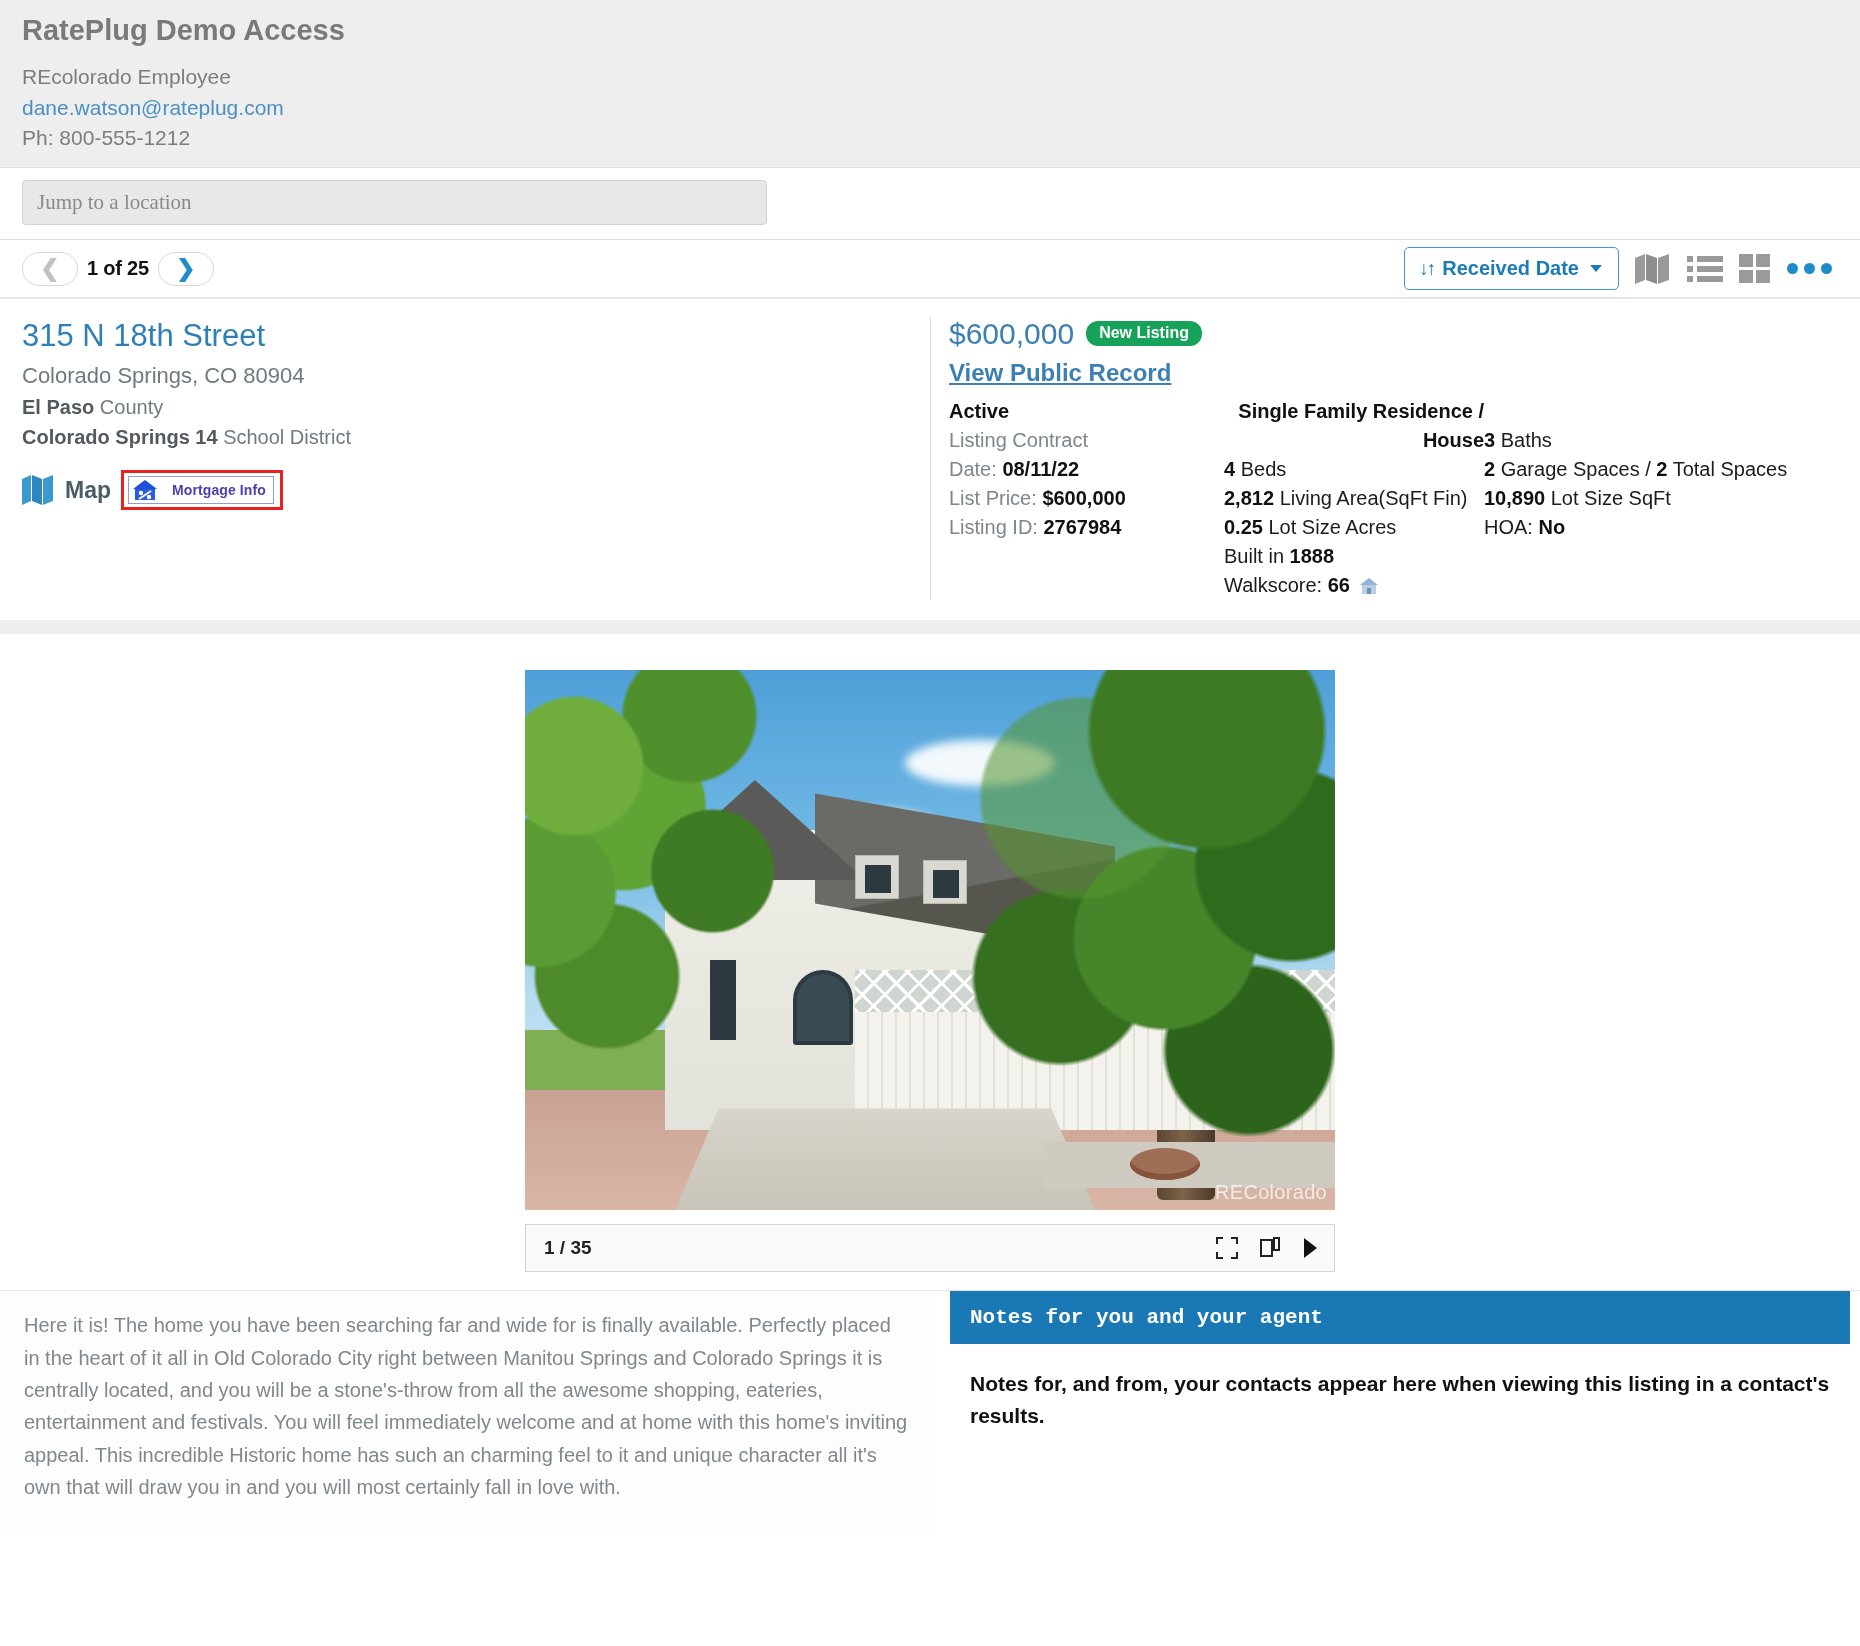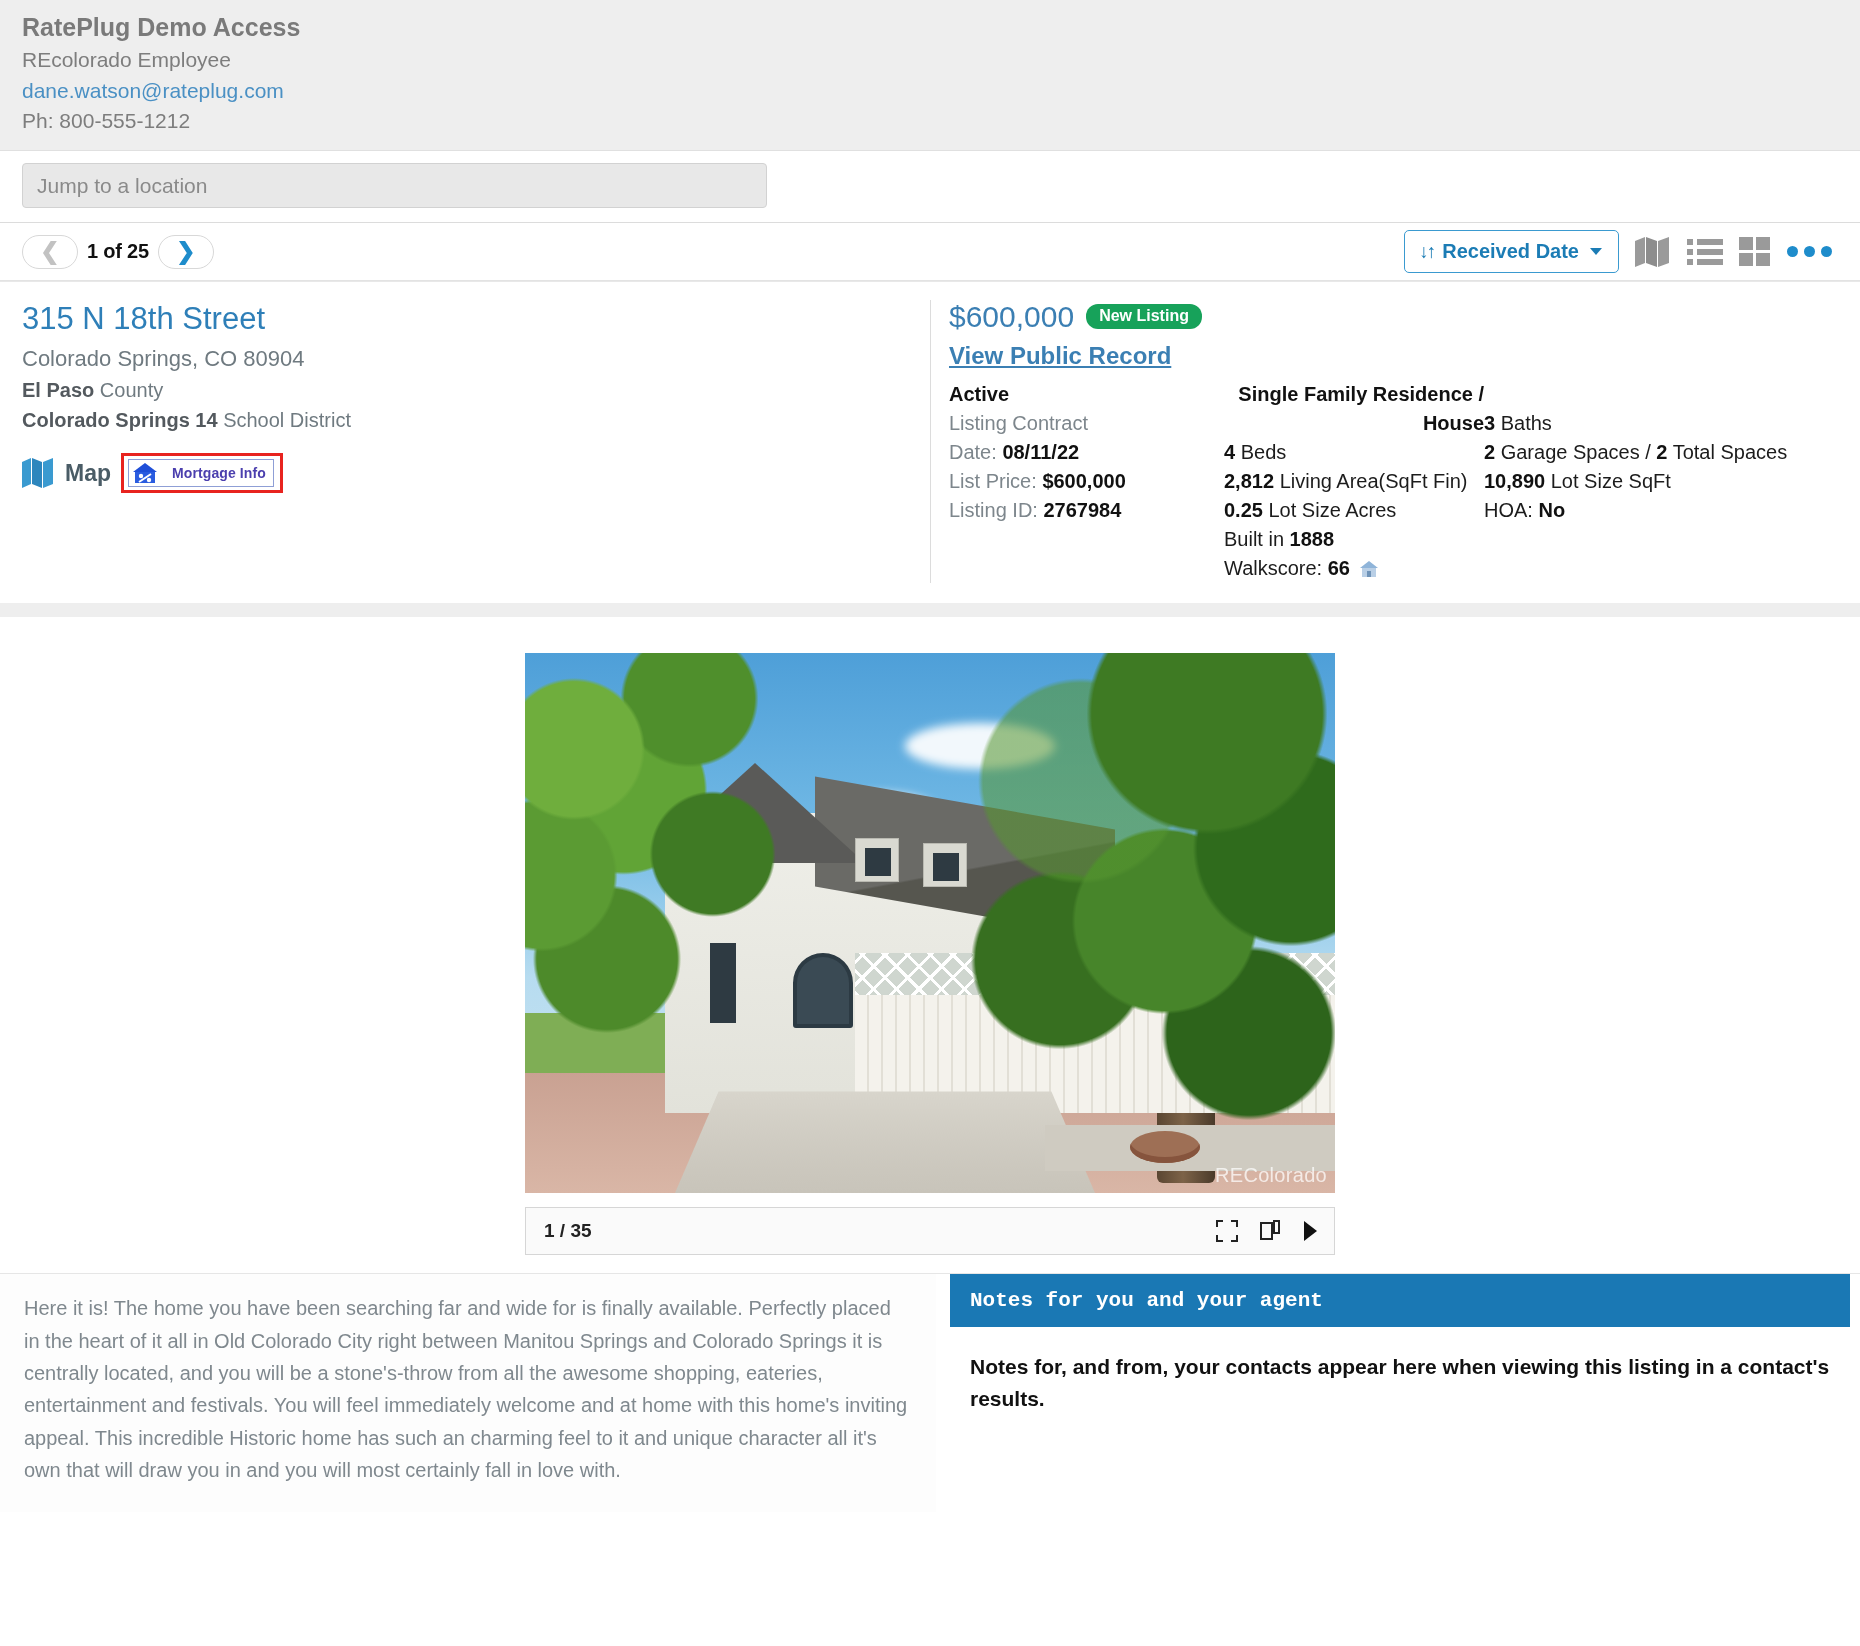--- a/index.html
+++ b/index.html
@@ -13,25 +13,25 @@
     -webkit-font-smoothing: antialiased;
   }
 
   
   .agent-header {
     background: #eeeeee;
     padding: 12px 0 16px 22px;
     border-bottom: 1px solid #e0e0e0;
   }
   .agent-name {
-    font-size: 25px;
+    font-size: 29px;
     font-weight: bold;
     color: #7a7a7a;
     line-height: 1.25;
-    margin-bottom: 3px;
+    margin-bottom: 15px;
   }
   .agent-role {
     font-size: 21px;
     color: #7d7d7d;
     line-height: 1.3;
     margin-bottom: 3px;
   }
   .agent-email {
     font-size: 21px;
     color: #4a90c4;
@@ -52,21 +52,21 @@
     padding: 12px 20px 14px 22px;
     border-bottom: 1px solid #dcdcdc;
   }
   .jump-input {
     width: 745px;
     height: 45px;
     background: #e8e8e8;
     border: 1px solid #d2d2d2;
     border-radius: 4px;
     font-size: 21px;
-    font-family: Liberation Sans, sans-serif;
+    font-family: Liberation Serif, serif;
     color: #b91c1c;
     padding: 0 14px;
     outline: none;
   }
   .jump-input::placeholder { color: #8a8a8a; opacity: 1; }
 
   
   .results-toolbar {
     display: flex;
     align-items: center;

